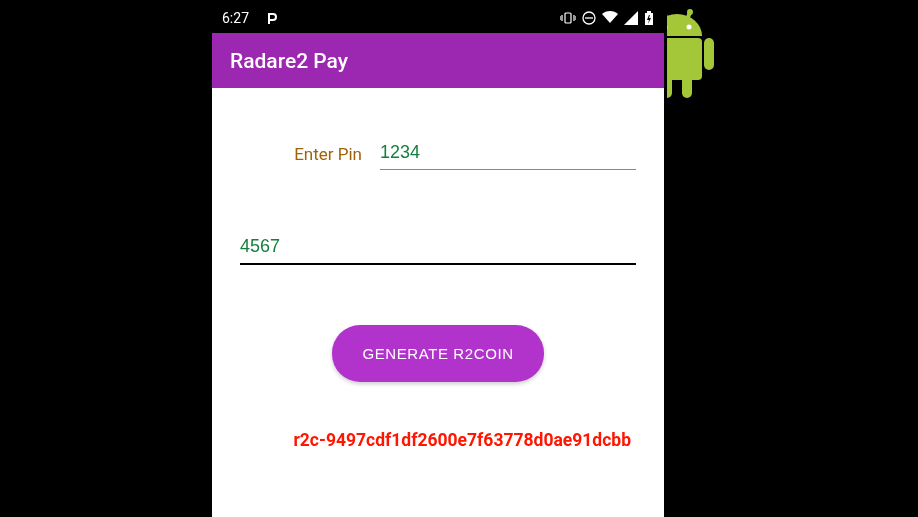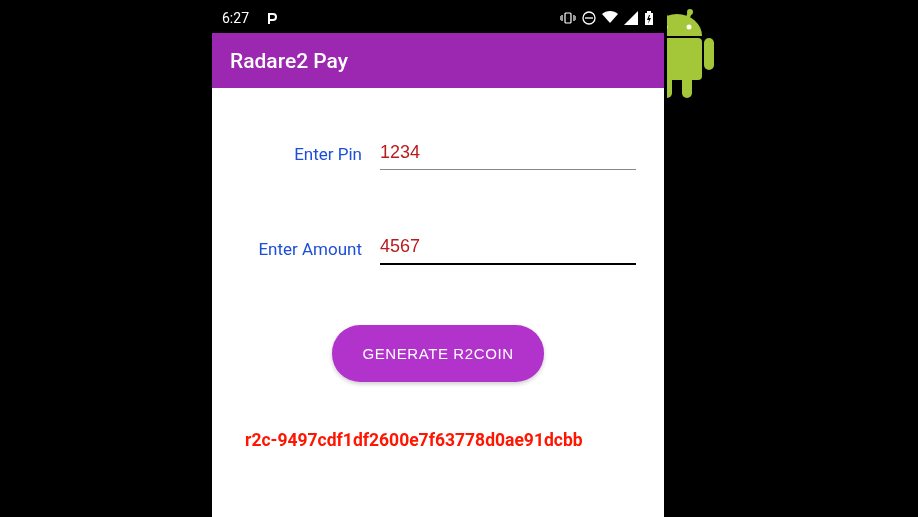--- a/index.html
+++ b/index.html
@@ -60,36 +60,36 @@
     }
     .field-row {
       display: flex;
       align-items: center;
       margin-bottom: 62px;
     }
     .field-label {
       width: 140px;
       text-align: right;
       padding-right: 18px;
-      color: #1d4ed8;
+      color: #a16207;
       font-size: 17px;
     }
     .field-input-wrap {
       flex: 1;
       position: relative;
     }
     .field-input {
       width: 100%;
       border: none;
       border-bottom: 1px solid #888;
       font-size: 18px;
       padding: 4px 0 6px 0;
       outline: none;
       background: transparent;
-      color: #b91c1c;
+      color: #15803d;
     }
     .field-input.focused {
       border-bottom: 2px solid #000000;
     }
     .btn-row {
       display: flex;
       justify-content: center;
       margin-top: -16px;
       margin-bottom: 48px;
     }
@@ -100,21 +100,21 @@
       border-radius: 28px;
       padding: 20px 30px;
       font-size: 15px;
       font-weight: 500;
       letter-spacing: 0.6px;
       cursor: pointer;
       box-shadow: 0 2px 4px rgba(0,0,0,0.2);
       margin-top: 14px;
     }
     .result {
-      text-align: left;
+      text-align: right;
       color: #ff1500;
       font-weight: bold;
       font-size: 17.5px;
       padding: 0 5px;
     }
     .android-robot {
       position: absolute;
       left: 638px;
       top: 8px;
       width: 78px;
@@ -194,21 +194,20 @@
   <div class="content">
 
     <div class="field-row">
       <div class="field-label">Enter Pin</div>
       <div class="field-input-wrap">
         <input class="field-input" type="text" value="1234" style="">
       </div>
     </div>
 
     <div class="field-row">
-      <div class="field-label">Enter Amount</div>
       <div class="field-input-wrap">
         <input class="field-input focused" type="text" value="4567" style="">
       </div>
     </div>
 
     <div class="btn-row">
       <button class="gen-btn">GENERATE R2COIN</button>
     </div>
 
     <div class="result">r2c-9497cdf1df2600e7f63778d0ae91dcbb</div>

